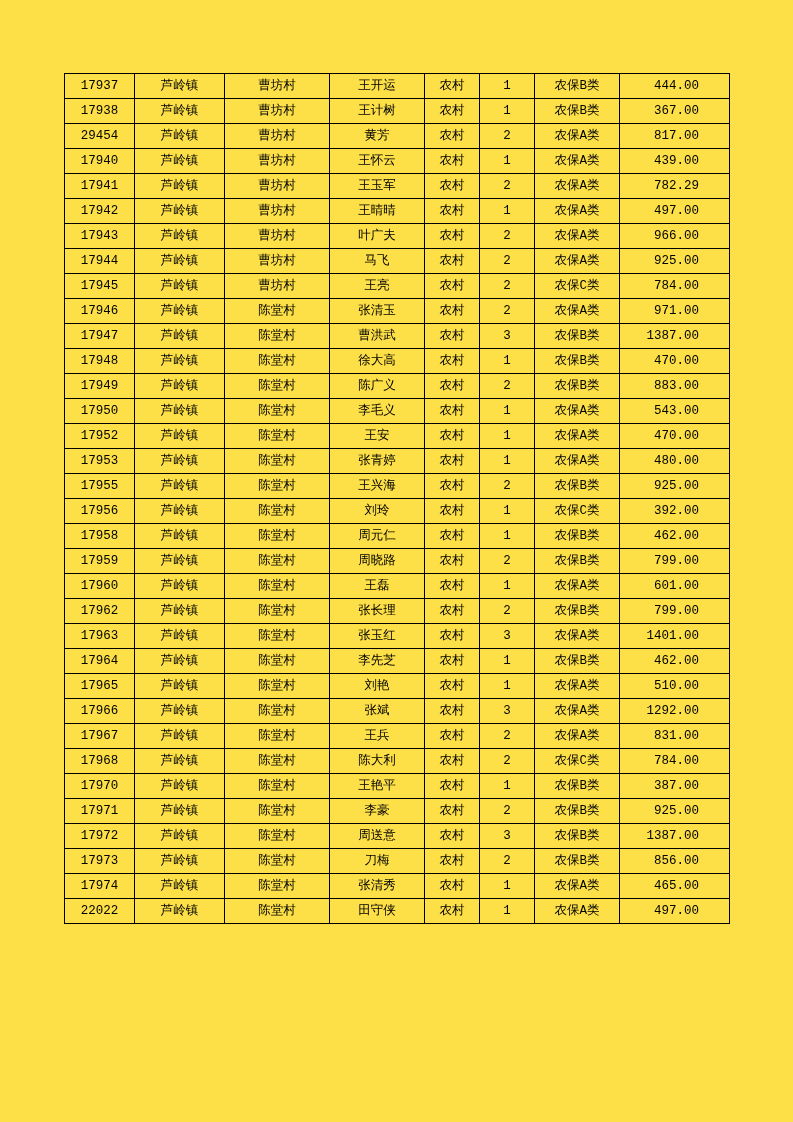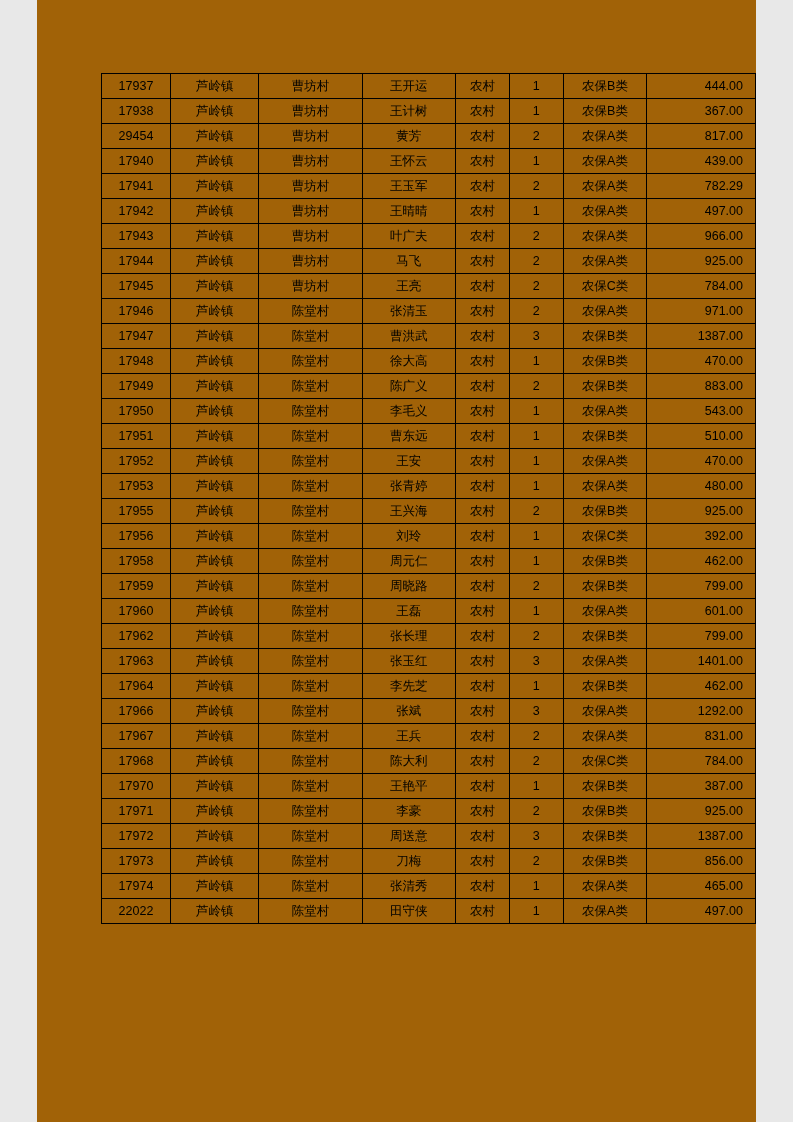--- a/index.html
+++ b/index.html
@@ -2,25 +2,25 @@
 <html><head>
 <meta charset="utf-8">
 <style>
   html, body {
     margin: 0;
     padding: 0;
     background: #e8e8e8;
   }
   .page {
     position: relative;
-    width: 719px;
+    width: 793px;
     height: 1122px;
     margin: 0 auto;
-    background: #a16207;
-    font-family: Liberation Sans, sans-serif;
+    background: #fde047;
+    font-family: Liberation Mono, monospace;
     color: #000000;
     overflow: hidden;
   }
   table.subsidy {
     position: absolute;
     left: 64px;
     top: 73px;
     border-collapse: collapse;
     table-layout: fixed;
   }
@@ -37,21 +37,21 @@
   col.c-id       { width: 70px; }
   col.c-town     { width: 90px; }
   col.c-village  { width: 105px; }
   col.c-name     { width: 95px; }
   col.c-locale   { width: 55px; }
   col.c-count    { width: 55px; }
   col.c-category { width: 85px; }
   col.c-amount   { width: 110px; }
   table.subsidy td.amount {
     text-align: right;
-    padding-right: 12px;
+    padding-right: 30px;
   }
 </style>
 </head>
 <body>
 
 <div class="page">
   <table class="subsidy">
     <colgroup>
       <col class="c-id">
       <col class="c-town">
@@ -197,30 +197,20 @@
           <td>17950</td>
           <td>芦岭镇</td>
           <td>陈堂村</td>
           <td>李毛义</td>
           <td>农村</td>
           <td>1</td>
           <td>农保A类</td>
           <td class="amount">543.00</td>
         </tr>
         <tr>
-          <td>17951</td>
-          <td>芦岭镇</td>
-          <td>陈堂村</td>
-          <td>曹东远</td>
-          <td>农村</td>
-          <td>1</td>
-          <td>农保B类</td>
-          <td class="amount">510.00</td>
-        </tr>
-        <tr>
           <td>17952</td>
           <td>芦岭镇</td>
           <td>陈堂村</td>
           <td>王安</td>
           <td>农村</td>
           <td>1</td>
           <td>农保A类</td>
           <td class="amount">470.00</td>
         </tr>
         <tr>
@@ -305,20 +295,30 @@
         </tr>
         <tr>
           <td>17964</td>
           <td>芦岭镇</td>
           <td>陈堂村</td>
           <td>李先芝</td>
           <td>农村</td>
           <td>1</td>
           <td>农保B类</td>
           <td class="amount">462.00</td>
+        </tr>
+        <tr>
+          <td>17965</td>
+          <td>芦岭镇</td>
+          <td>陈堂村</td>
+          <td>刘艳</td>
+          <td>农村</td>
+          <td>1</td>
+          <td>农保A类</td>
+          <td class="amount">510.00</td>
         </tr>
         <tr>
           <td>17966</td>
           <td>芦岭镇</td>
           <td>陈堂村</td>
           <td>张斌</td>
           <td>农村</td>
           <td>3</td>
           <td>农保A类</td>
           <td class="amount">1292.00</td>

